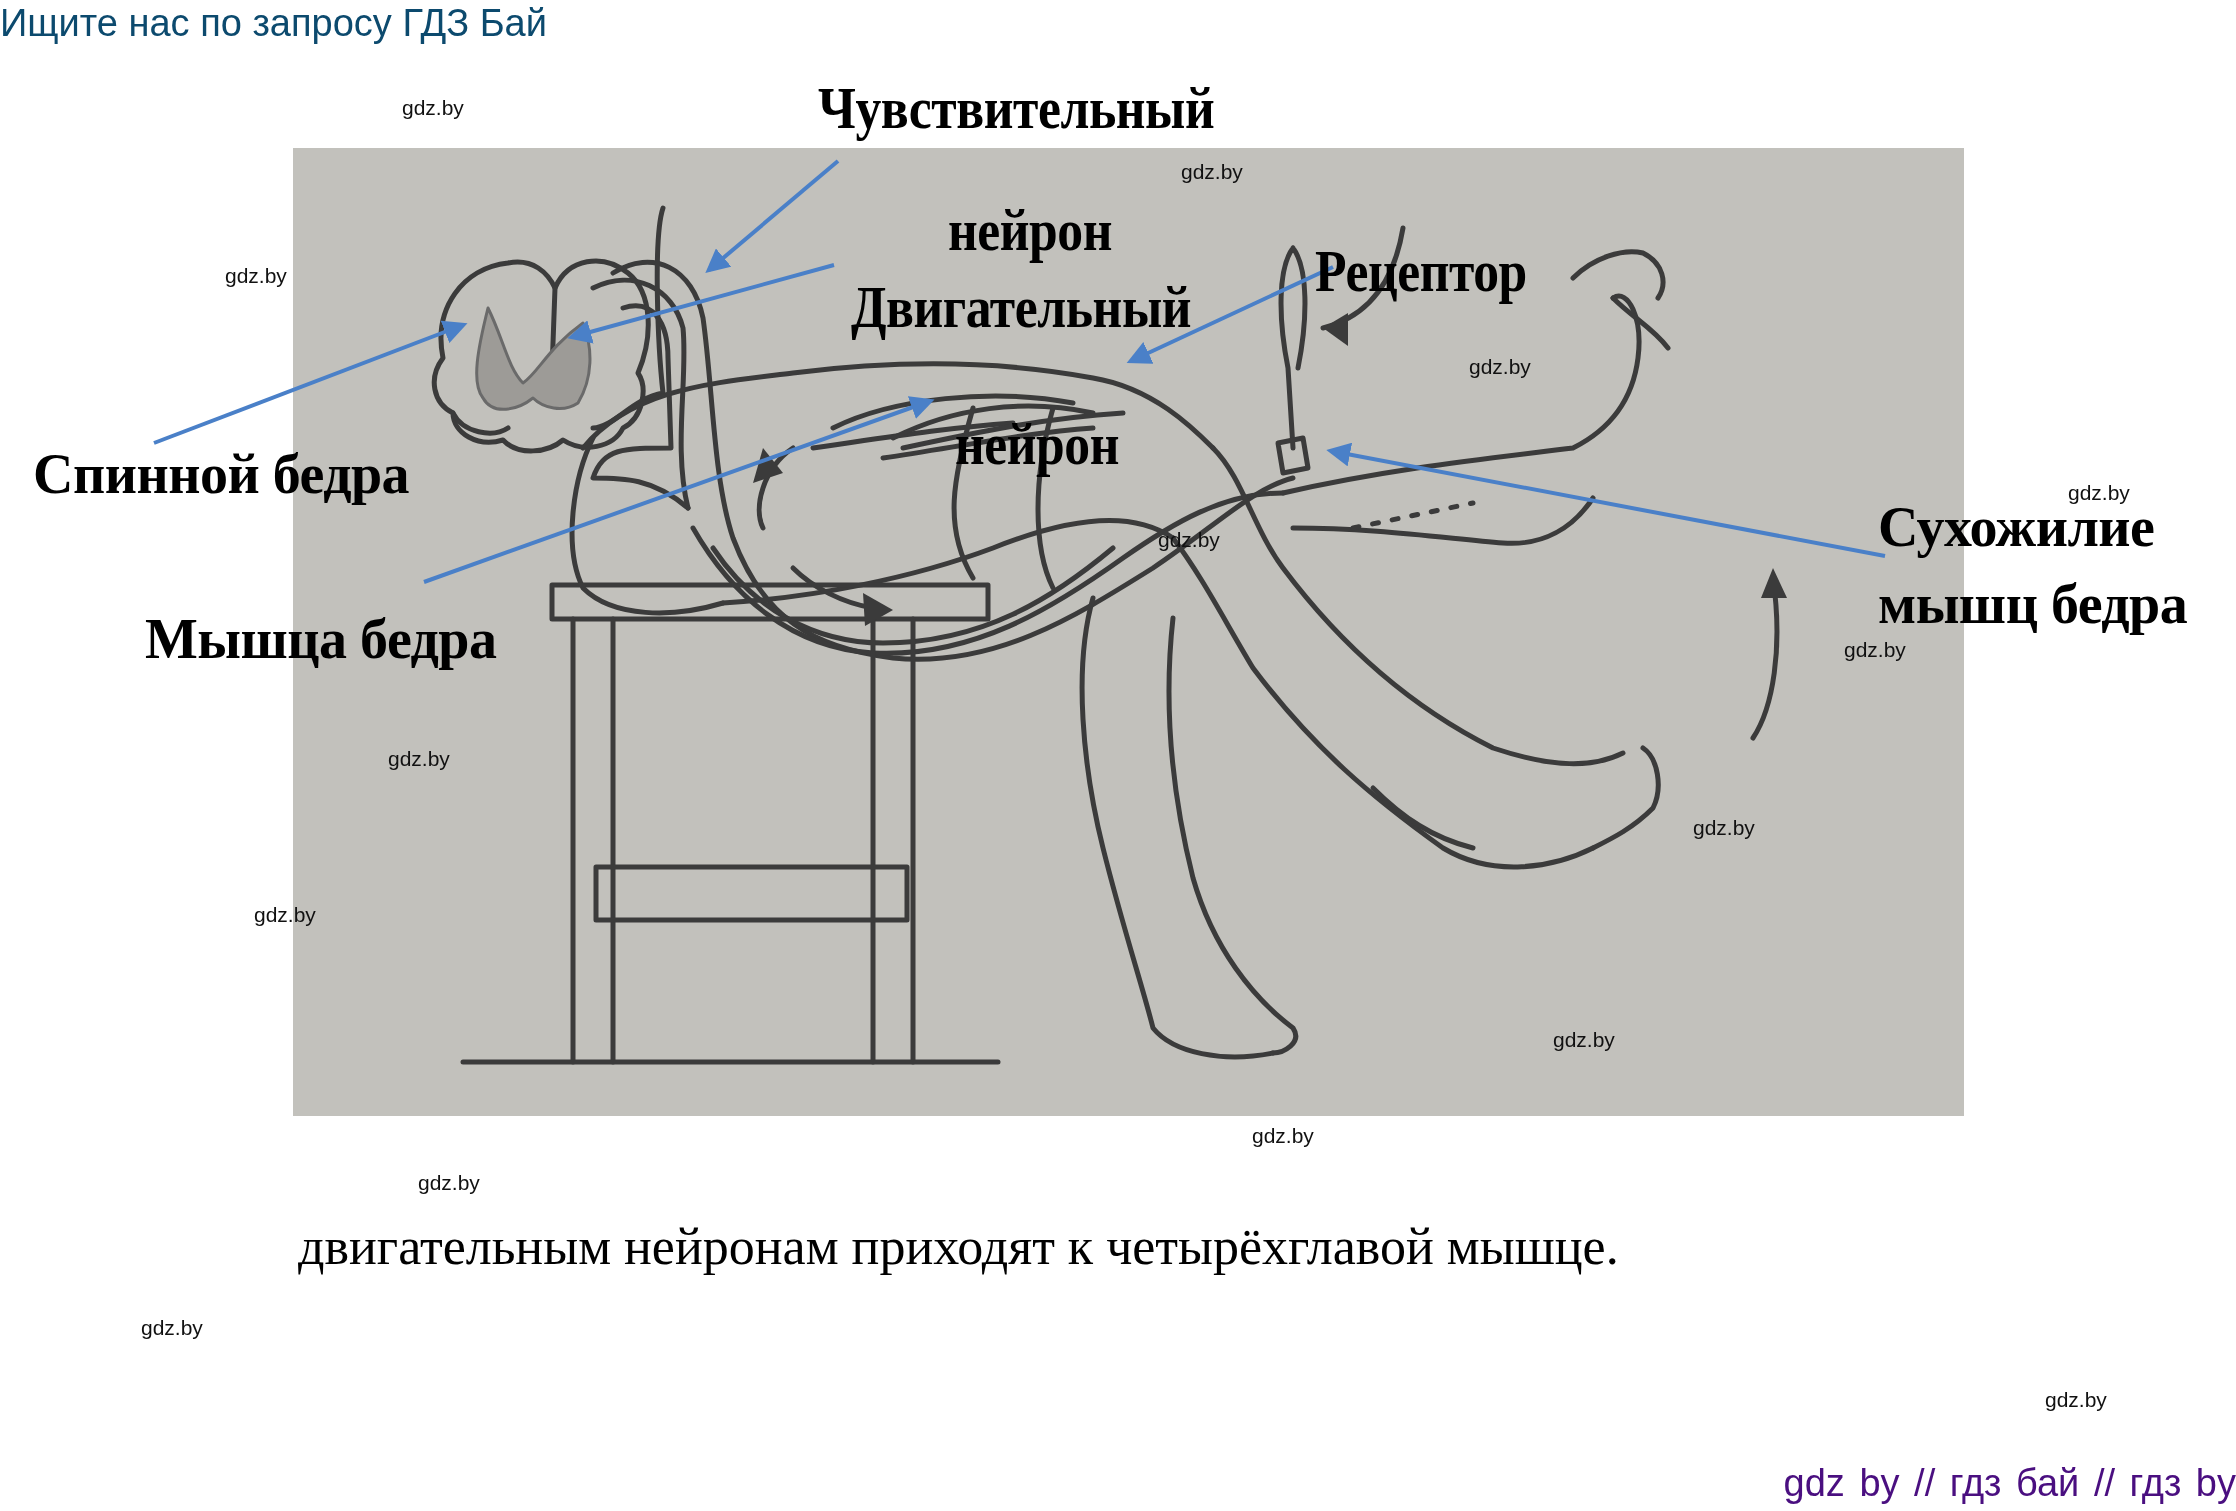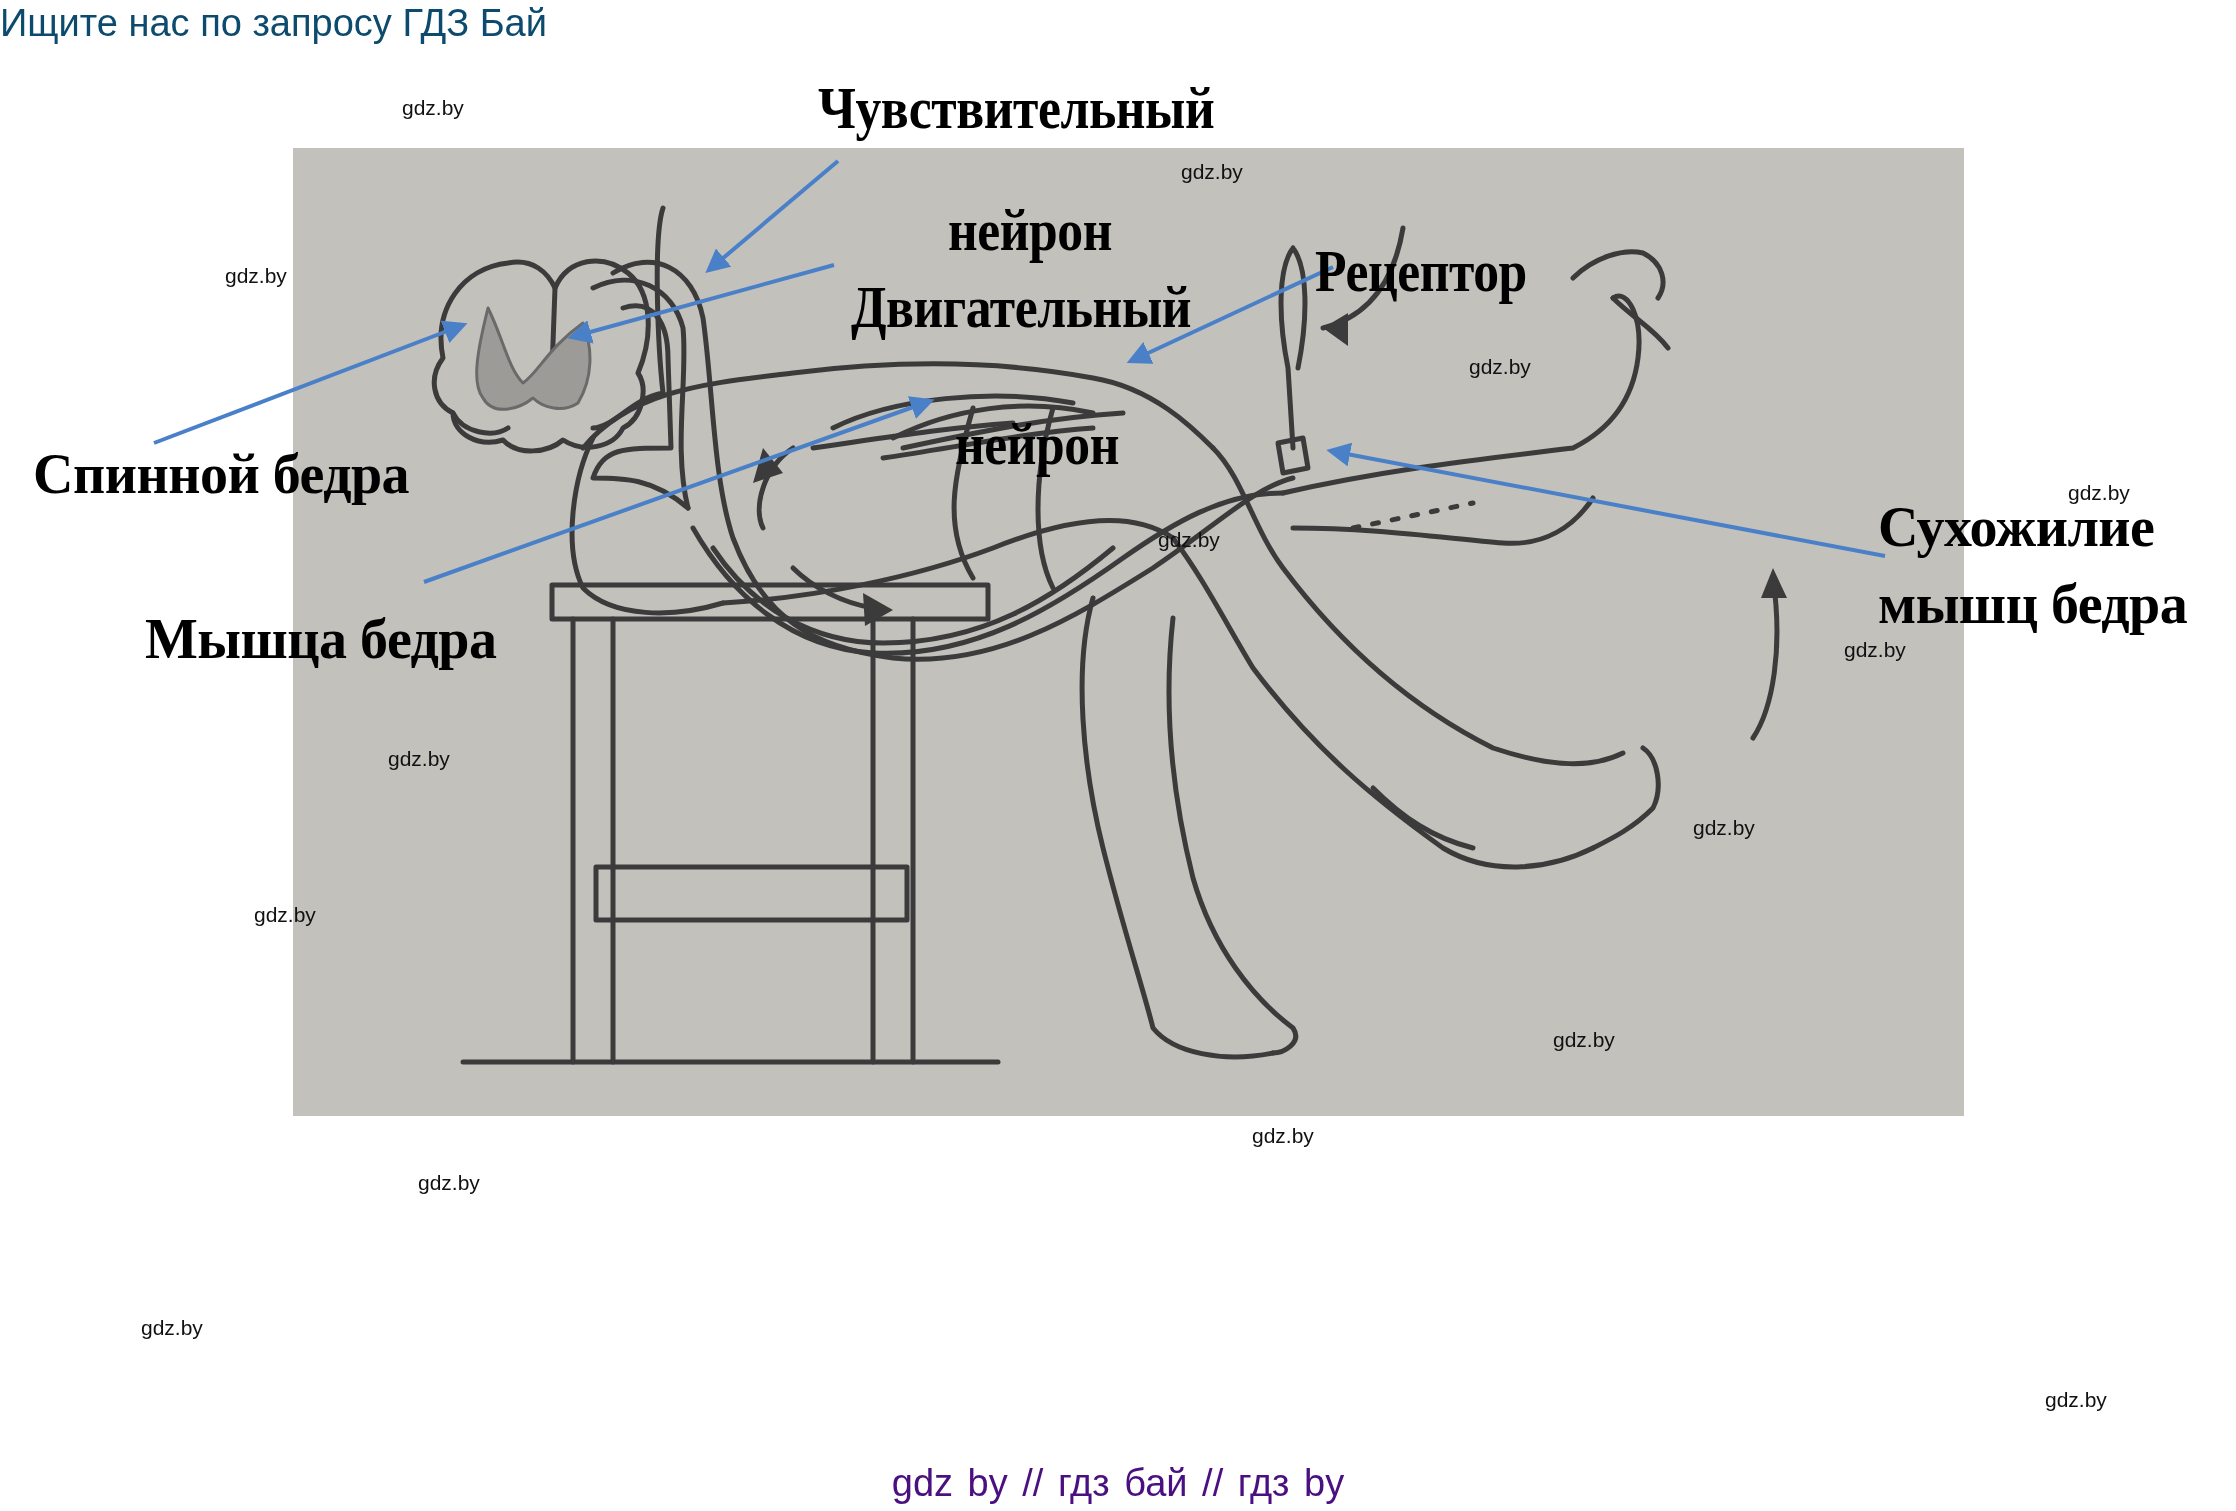--- a/index.html
+++ b/index.html
@@ -13,21 +13,21 @@
     .overlay { position: absolute; left: 0; top: 0; width: 2236px; height: 1511px; pointer-events: none; }
     .label { font-family: "Liberation Serif", serif; font-weight: bold; font-size: 60px;
              color: #000; transform: scaleX(0.86); transform-origin: left top; letter-spacing: -0.5px; }
     .label.wide { transform: none; font-size: 56px; }
     .wm { font-family: Liberation Sans, sans-serif; font-size: 21px; color: #111; line-height: 1; }
     .conclusion { left: 298px; top: 1208px; width: 1890px; font-size: 52px; line-height: 78px;
                   text-align: justify; text-align-last: left; color: #000; }
     .conclusion .lead { font-weight: bold; }
     .conclusion .line { display: block; text-align: justify; text-align-last: justify; height: 78px; }
     .conclusion .line.last { text-align-last: left; }
-    .footer { left: 0; width: 2236px; top: 1462px; text-align: center;
+    .footer { left: 0; width: 2236px; top: 1462px; text-align: right;
               font-family: "Liberation Sans", sans-serif; font-size: 38px; color: #4a0f80; word-spacing: 4px; }
   </style>
 </head>
 <body>
 
 <div class="abs top-banner">Ищите нас по запросу ГДЗ Бай</div>
 
 <div class="abs figure">
   <svg width="1671" height="968" viewBox="0 0 1671 968">
     <g fill="none" stroke="#3b3b3b" stroke-width="5" stroke-linecap="round" stroke-linejoin="round">
@@ -133,15 +133,16 @@
 <div class="abs wm" style="left:388px; top:748px;">gdz.by</div>
 <div class="abs wm" style="left:1693px; top:817px;">gdz.by</div>
 <div class="abs wm" style="left:254px; top:904px;">gdz.by</div>
 <div class="abs wm" style="left:1553px; top:1029px;">gdz.by</div>
 <div class="abs wm" style="left:1252px; top:1125px;">gdz.by</div>
 <div class="abs wm" style="left:418px; top:1172px;">gdz.by</div>
 <div class="abs wm" style="left:141px; top:1317px;">gdz.by</div>
 <div class="abs wm" style="left:2045px; top:1389px;">gdz.by</div>
 
 <div class="abs conclusion">
+  <span class="line last">двигательным нейронам приходят к четырёхглавой мышце.</span>
 </div>
 
 <div class="abs footer">gdz by  //  гдз бай  //  гдз by</div>
 
 </body></html>

